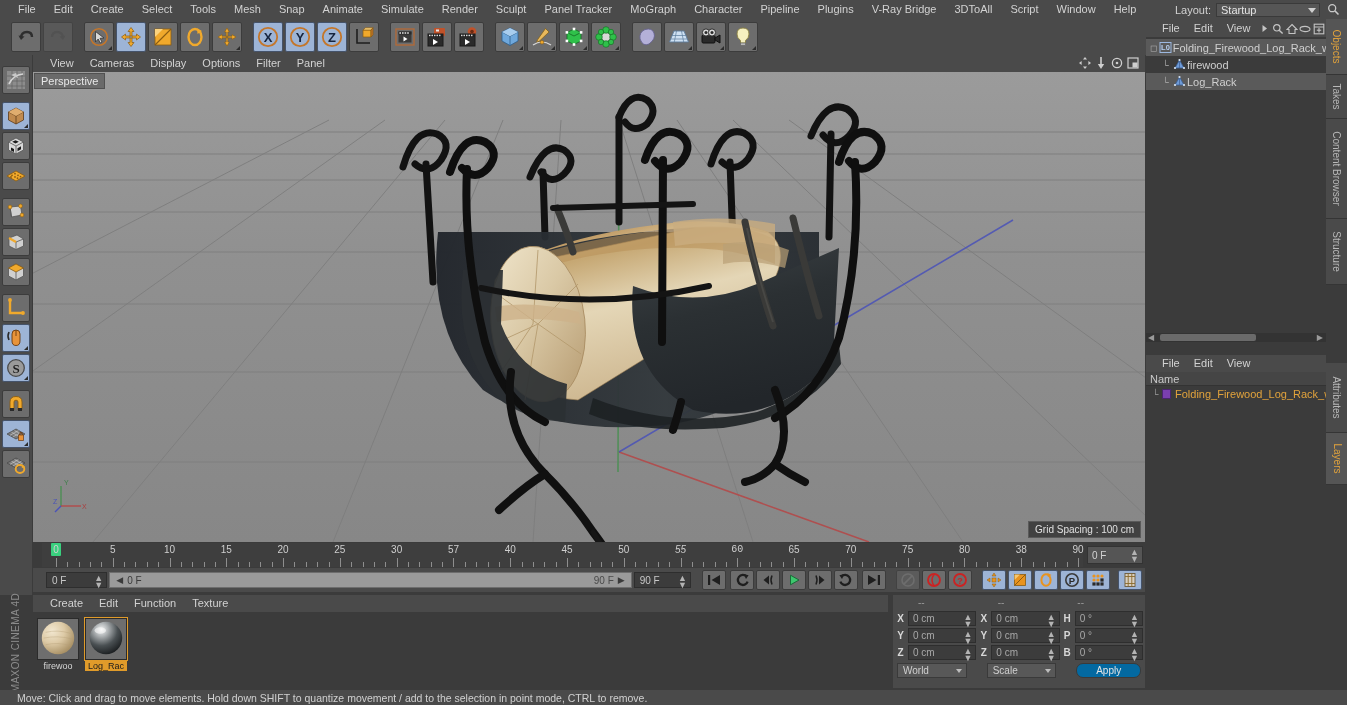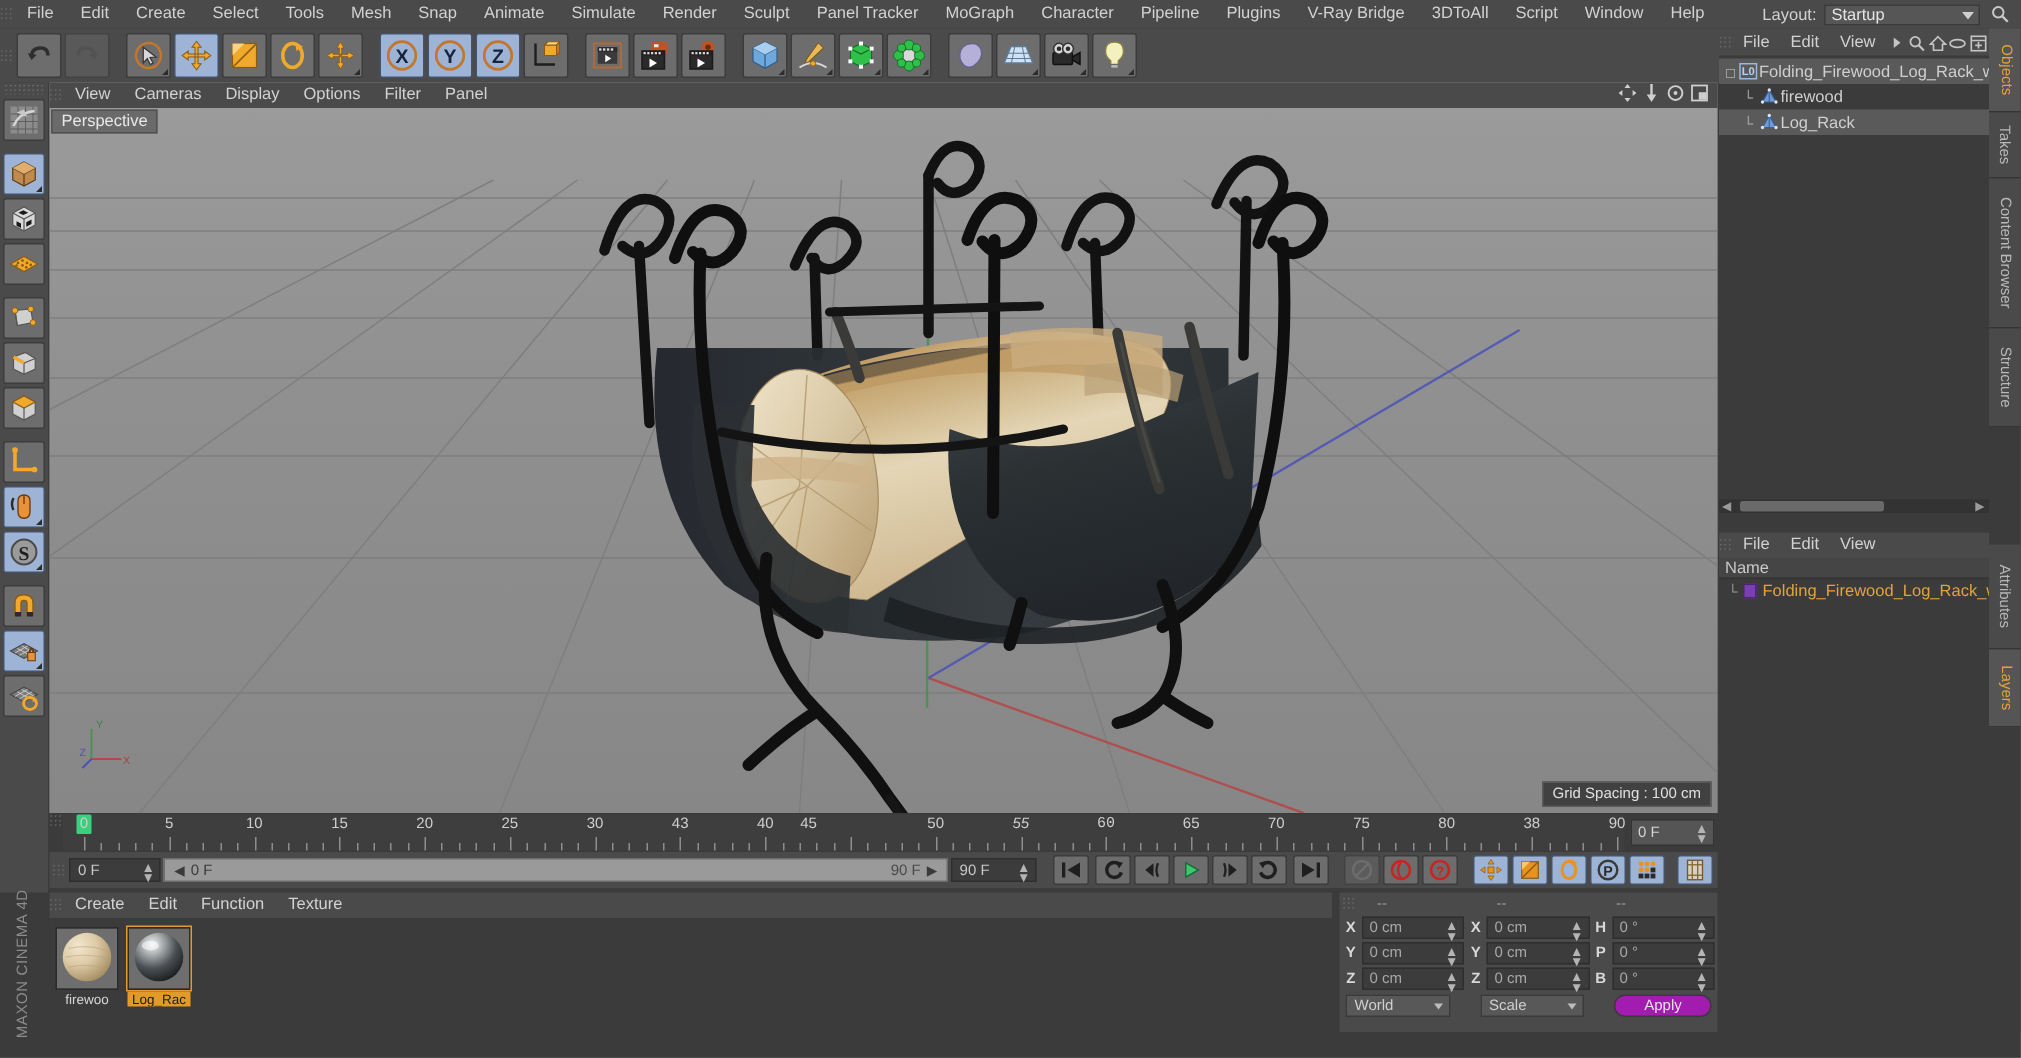--- a/index.html
+++ b/index.html
@@ -209,21 +209,21 @@
     display:flex;align-items:center;padding-left:4px;font-size:10px;color:#a8a8a8;position:relative;
   }
   .crow2{ display:flex;align-items:center;height:19px;gap:20px;padding:2px 4px;}
   .csel{
     flex:1 1 0;height:15px;background:#585858;border:1px solid #3a3a3a;
     display:flex;align-items:center;padding-left:5px;font-size:10px;color:#cfcfcf;position:relative;
   }
   .csel .arr{position:absolute;right:4px;top:5px;width:0;height:0;
     border-left:3.5px solid transparent;border-right:3.5px solid transparent;border-top:4px solid #bdbdbd;}
   .cbtn{
-    flex:1 1 0;height:15px;background:#a21caf;border:1px solid #3a3a3a;border-radius:7px;
+    flex:1 1 0;height:15px;background:#0369a1;border:1px solid #3a3a3a;border-radius:7px;
     display:flex;align-items:center;justify-content:center;font-size:10px;color:#e4e4e4;cursor:default;
   }
 
   
   #rightcol{ position:absolute;left:1146px;top:19px;width:180px;height:669px;}
   #objmgr{ position:absolute;left:0;top:1px;width:180px;height:330px;background:#3b3b3b;}
   #objhdr{ height:17px;background:#4a4a4a;display:flex;align-items:center;gap:0;}
   #objhdr .mi{padding:0 7px;height:17px;line-height:17px;font-size:11px;color:#d2d2d2;cursor:default;}
   #objhdr .icn{width:15px;height:15px;display:flex;align-items:center;justify-content:center;}
   #objtree{ padding:2px 0 0 0;}
@@ -986,23 +986,23 @@
         <div class="tick" style="left: 1013.29px; height: 5px;"></div>
         <div class="tick" style="left: 1024.64px; height: 5px;"></div>
         <div class="tick" style="left: 1036px; height: 9px;"></div>
         <div class="lab" style="left: 14px;">0</div>
         <div class="lab" style="left: 70.7778px;">5</div>
         <div class="lab" style="left: 127.556px;">10</div>
         <div class="lab" style="left: 184.333px;">15</div>
         <div class="lab" style="left: 241.111px;">20</div>
         <div class="lab" style="left: 297.889px;">25</div>
         <div class="lab" style="left: 354.667px;">30</div>
-        <div class="lab" style="left: 411.444px;">43</div>
+        <div class="lab" style="left: 411.444px;">57</div>
         <div class="lab" style="left: 468.222px;">40</div>
-        <div class="lab" style="left: 497px;">45</div>
+        <div class="lab" style="left: 525px;">45</div>
         <div class="lab" style="left: 581.778px;">50</div>
         <div class="lab" style="left: 638.556px; font-style: italic;">55</div>
         <div class="lab" style="left: 695.333px; font-family: Liberation Mono, monospace;">60</div>
         <div class="lab" style="left: 752.111px;">65</div>
         <div class="lab" style="left: 808.889px; text-align: center;">70</div>
         <div class="lab" style="left: 865.667px;">75</div>
         <div class="lab" style="left: 922.444px;">80</div>
         <div class="lab" style="left: 979.222px;">38</div>
         <div class="lab" style="left: 1036px;">90</div>
       </div>
@@ -1397,14 +1397,18 @@
       </div>
     <div style="height:78px;background:#3b3b3b;"></div>
     <div class="vtab" style="height:70px;">
         <span>Attributes</span>
       </div>
     <div class="vtab act" style="height:52px;">
         <span>Layers</span>
       </div>
   </div>
 
+  <div id="statusbar">
+    <div class="grip"></div>
+    <div class="txt">Move: Click and drag to move elements. Hold down SHIFT to quantize movement / add to the selection in point mode, CTRL to remove.</div>
+  </div>
 
 </div>
 
 </body></html>

